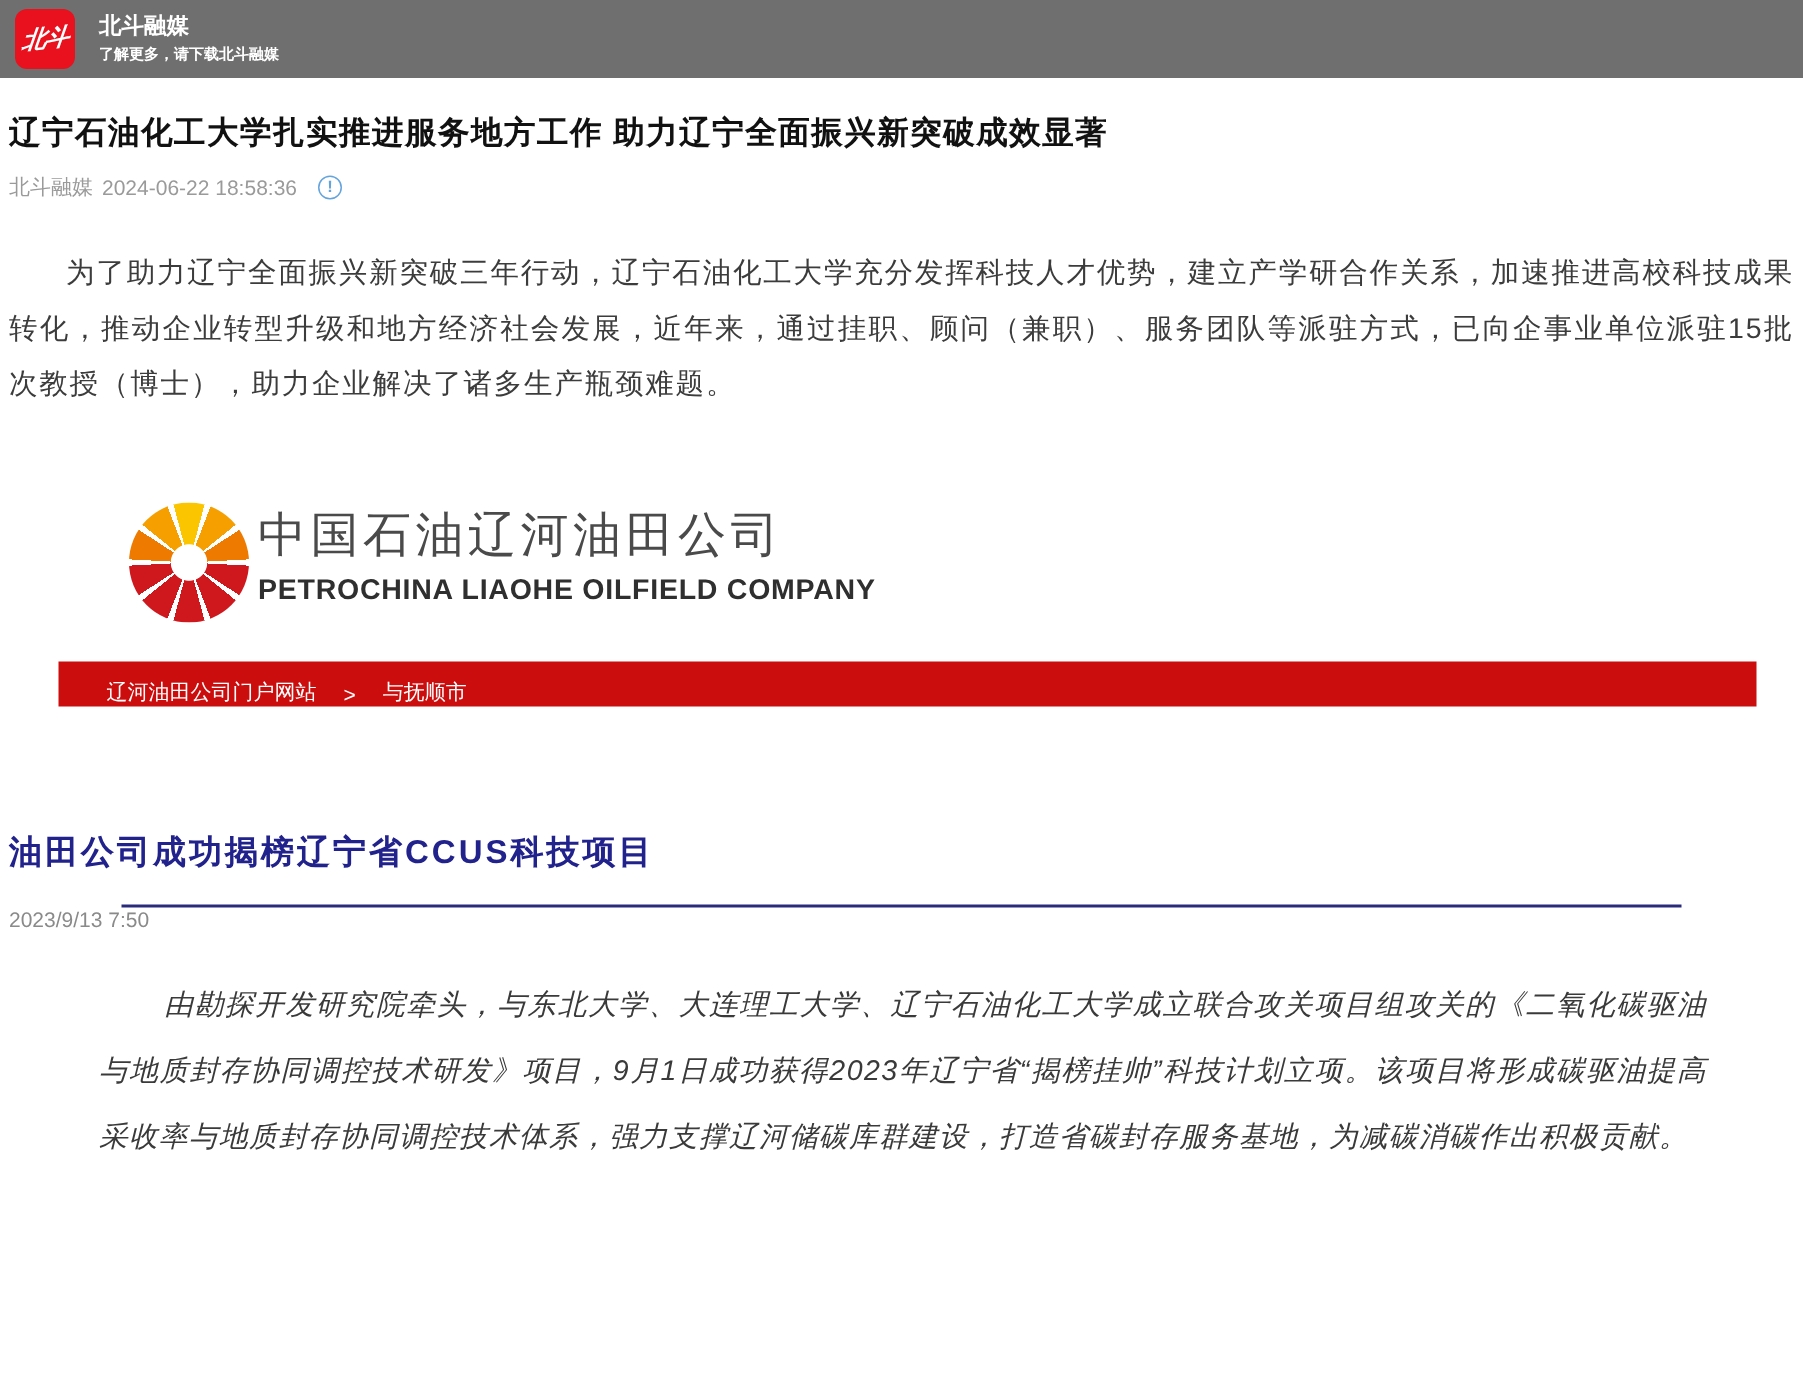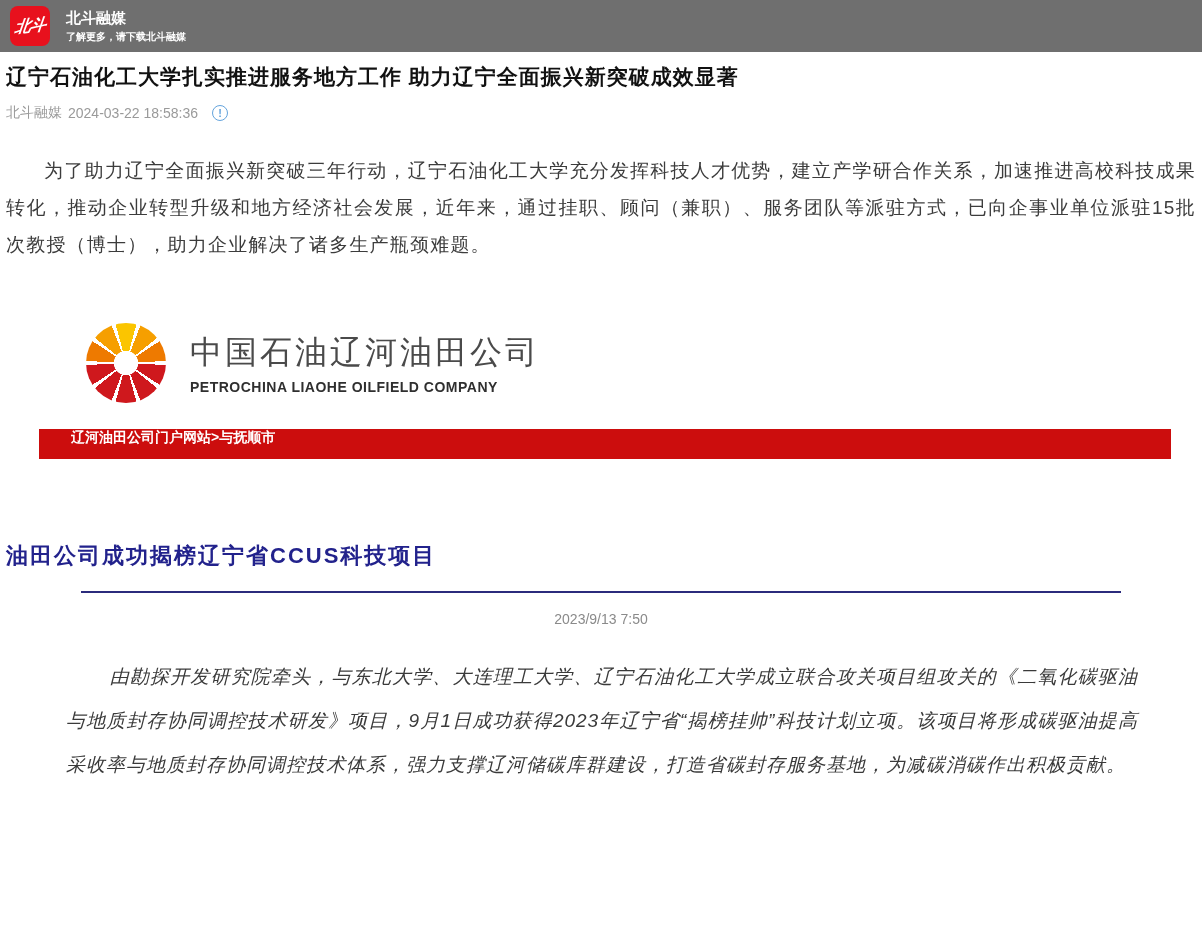--- a/index.html
+++ b/index.html
@@ -24,42 +24,42 @@
   }
   .app-logo span { transform: skewX(-12deg) rotate(-6deg); display: inline-block; }
   .app-text { margin-left: 16px; color: #ffffff; line-height: 1.35; }
   .app-name { font-size: 15px; font-weight: bold; }
   .app-tagline { font-size: 10px; font-weight: bold; margin-top: 2px; }
 
   
   main { padding: 10px 6px 0 6px; }
   .article-title {
     font-size: 21px; font-weight: bold; color: #111111;
-    letter-spacing: 1px; line-height: 1.4; margin-top: 0;
+    letter-spacing: 1px; line-height: 1.4; margin-top: 12px;
   }
   .byline {
     margin-top: 13px; color: #9a9a9a; font-size: 14px;
     display: flex; align-items: center; gap: 6px;
   }
   .info-icon {
     display: inline-flex; align-items: center; justify-content: center;
     width: 16px; height: 16px; border-radius: 50%;
     border: 1.5px solid #64a4dd; color: #64a4dd;
     font-size: 11px; font-weight: bold; margin-left: 8px; cursor: pointer;
   }
   .body-para {
     margin-top: 30px; font-size: 19px; color: #3c3c3c;
     line-height: 37px; letter-spacing: 1.2px;
     text-indent: 2em; text-align: justify;
   }
 
   
   .embedded { margin-top: 60px; }
   .company-header {
-    display: flex; align-items: center; gap: 24px; margin-left: 80px;
+    display: flex; align-items: flex-start; gap: 6px; margin-left: 80px;
   }
   .sunburst {
     width: 80px; height: 80px; border-radius: 50%; flex: 0 0 auto;
     background:
       radial-gradient(circle, #ffffff 0 21%, rgba(255,255,255,0) 22%),
       conic-gradient(from -15deg,
         #fbc500 0deg 30deg,   #ffffff 30deg 36deg,
         #f69f00 36deg 66deg,  #ffffff 66deg 72deg,
         #ee7a00 72deg 102deg, #ffffff 102deg 108deg,
         #cf181d 108deg 138deg,#ffffff 138deg 144deg,
@@ -67,40 +67,40 @@
         #cf181d 180deg 210deg,#ffffff 210deg 216deg,
         #cf181d 216deg 246deg,#ffffff 246deg 252deg,
         #cf181d 252deg 282deg,#ffffff 282deg 288deg,
         #ee7a00 288deg 318deg,#ffffff 318deg 324deg,
         #f69f00 324deg 354deg,#ffffff 354deg 360deg);
   }
   .company-cn {
     font-size: 32px; color: #4a4a4a; letter-spacing: 3px; font-weight: 500;
   }
   .company-en {
-    font-size: 14px; color: #2f2f2f; font-weight: bold;
+    font-size: 19px; color: #2f2f2f; font-weight: bold;
     letter-spacing: 0.5px; margin-top: 4px;
   }
   .red-bar {
     margin: 26px 25px 0 33px; height: 30px; background: #cc0d0d;
-    color: #ffffff; font-size: 14px; font-weight: bold;
-    display: flex; align-items: flex-start; padding-left: 32px; gap: 0;
+    color: #ffffff; font-size: 14px; font-weight: normal;
+    display: flex; align-items: flex-end; padding-left: 32px; gap: 18px;
   }
   .red-bar span { cursor: pointer; }
   .crumb-sep { cursor: default; }
   .news-title {
     margin-top: 82px; 
     font-size: 22px; font-weight: bold; color: #22228c; letter-spacing: 2px;
   }
   .navy-rule {
     border: none; border-top: 2px solid #2b2b7c;
     width: 1040px; margin: 20px auto 0 auto;
   }
   .news-date {
-    margin-top: 18px; text-align: center; color: #8a8a8a; font-size: 14px;
+    text-align: left; color: #8a8a8a; font-size: 14px;
   }
   .news-para {
     margin: 0 58px 0 60px; font-size: 19px; color: #3a3a3a;
     line-height: 44px; letter-spacing: 1px;
     text-indent: 2.3em; text-align: justify; font-style: italic;
   }
   .news-para:first-of-type { margin-top: 28px; }
 </style>
 </head>
 <body>
@@ -115,21 +115,21 @@
       <div class="app-name">北斗融媒</div>
       <div class="app-tagline">了解更多，请下载北斗融媒</div>
     </div>
   </header>
 
   <main>
     <h1 class="article-title">辽宁石油化工大学扎实推进服务地方工作 助力辽宁全面振兴新突破成效显著</h1>
 
     <div class="byline">
       <span>北斗融媒</span>
-      <span>2024-03-22 18:58:36</span>
+      <span>2024-06-22 18:58:36</span>
       <span class="info-icon">!</span>
     </div>
 
     <p class="body-para">为了助力辽宁全面振兴新突破三年行动，辽宁石油化工大学充分发挥科技人才优势，建立产学研合作关系，加速推进高校科技成果转化，推动企业转型升级和地方经济社会发展，近年来，通过挂职、顾问（兼职）、服务团队等派驻方式，已向企事业单位派驻15批次教授（博士），助力企业解决了诸多生产瓶颈难题。</p>
 
     <figure class="embedded">
       <div class="company-header">
         <div class="sunburst"></div>
         <div>
           <div class="company-cn">中国石油辽河油田公司</div>

